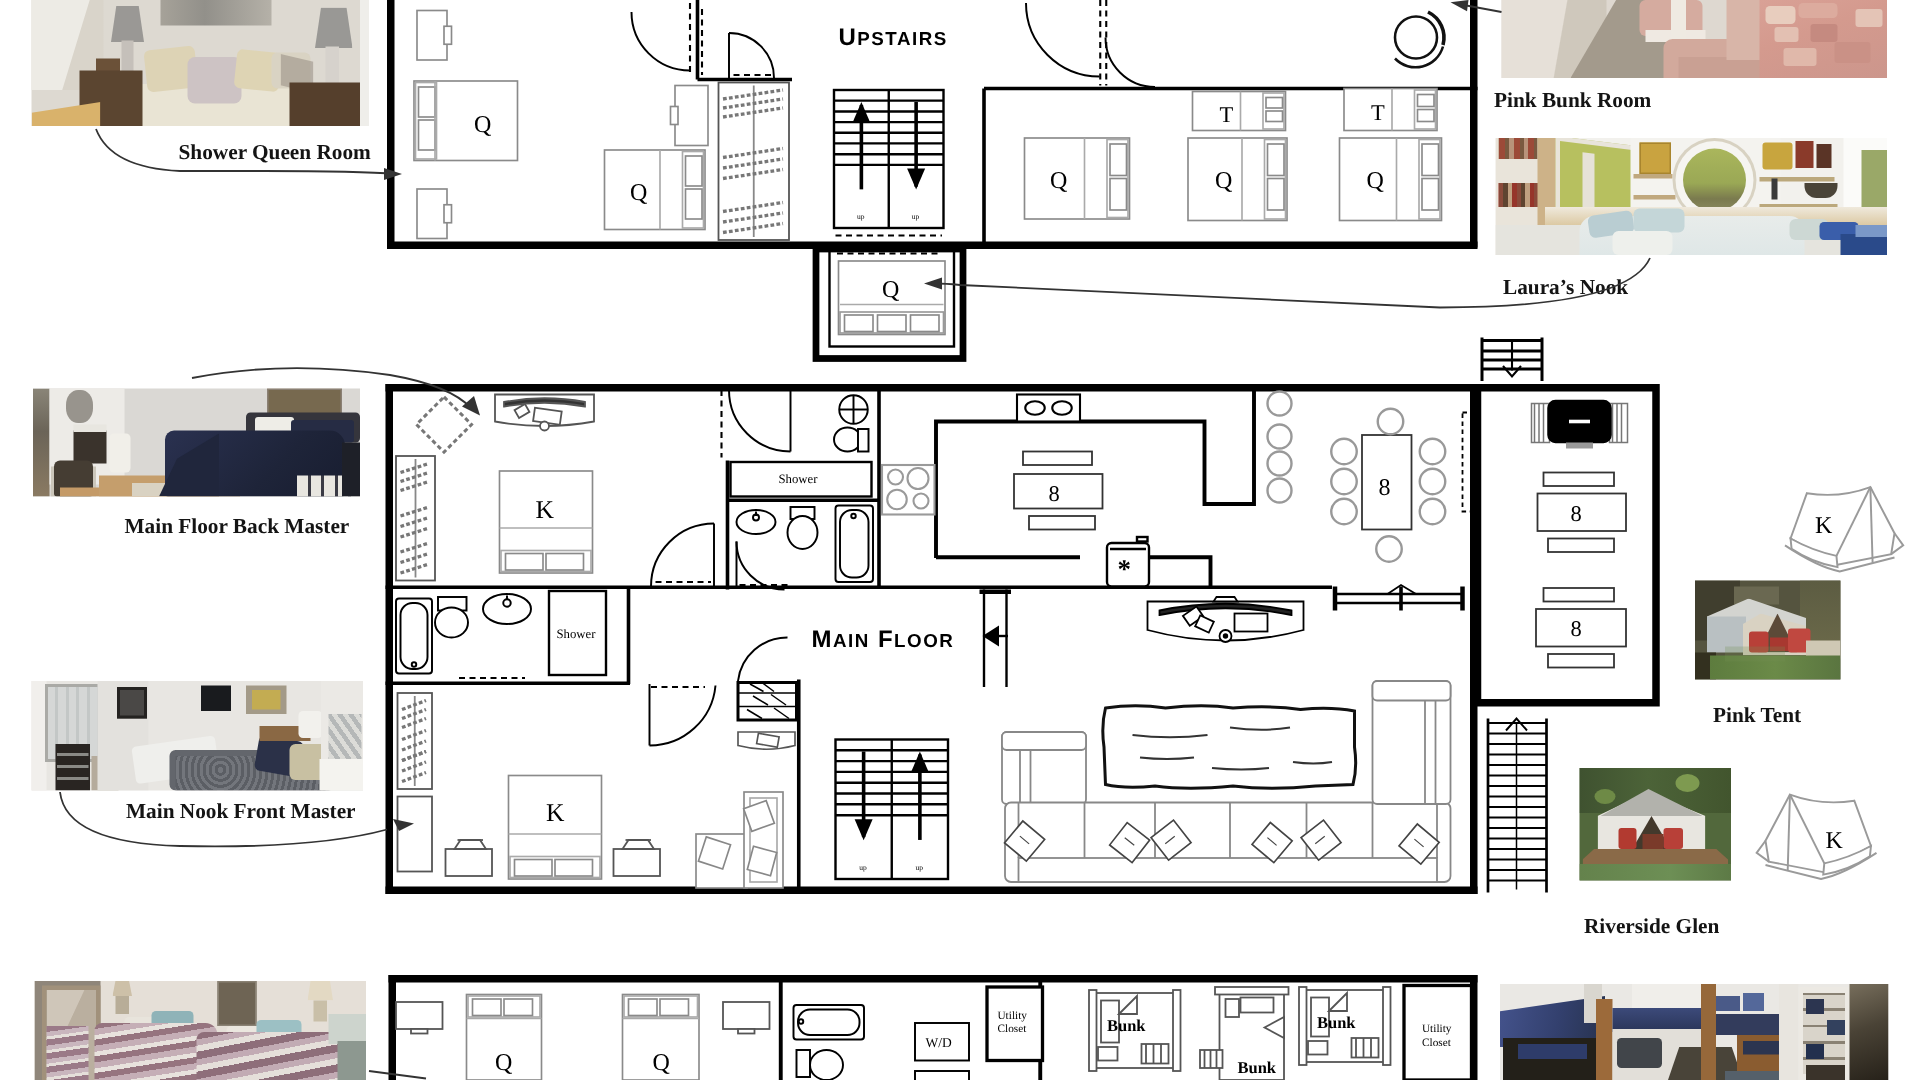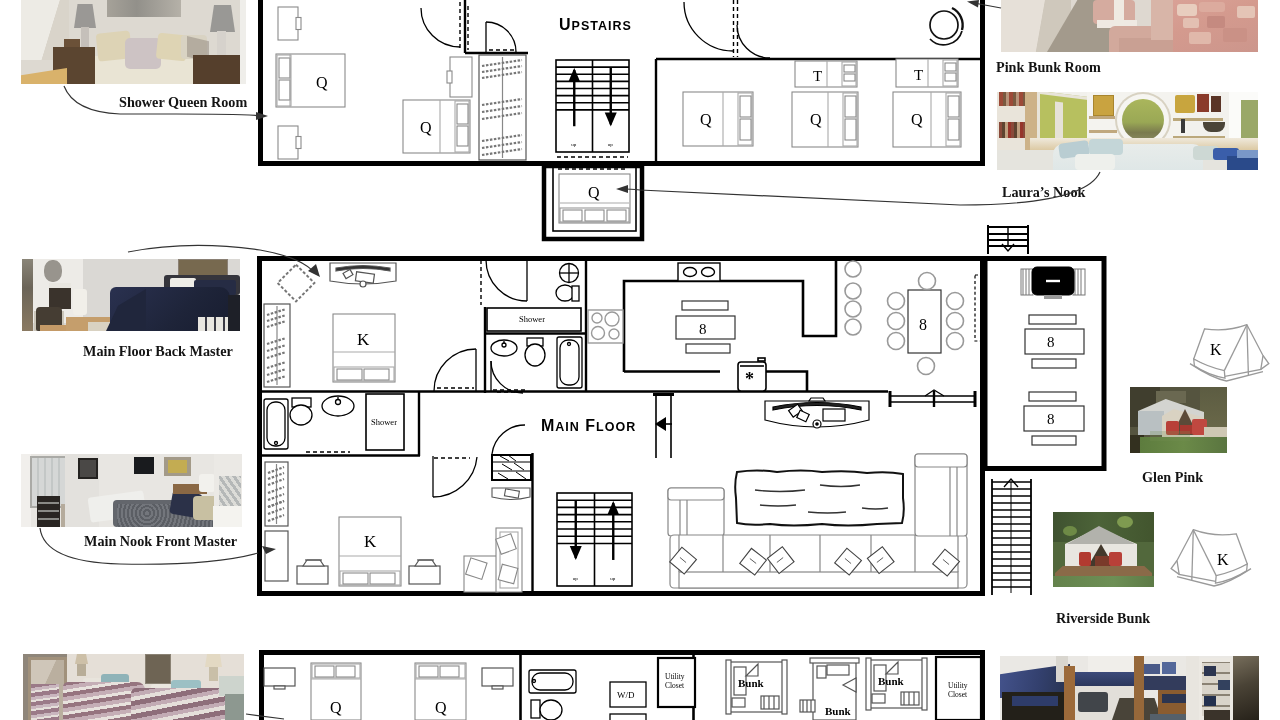--- a/index.html
+++ b/index.html
@@ -202,37 +202,37 @@
  <div class="b" style="left:42px;top:22px;width:26px;height:26px;background:#5c4a38;clip-path:polygon(50% 0,100% 100%,0 100%);"></div>
  <div class="b" style="left:36px;top:34px;width:13px;height:14px;background:#b84038;border-radius:2px;"></div>
  <div class="b" style="left:62px;top:32px;width:15px;height:16px;background:#c04840;border-radius:2px;"></div>
  <div class="b" style="left:50px;top:38px;width:12px;height:9px;background:#a83830;"></div>
  <div class="b" style="left:74px;top:40px;width:23px;height:12px;background:#cfc8b4;"></div>
  <div class="b" style="left:0px;top:48px;width:14px;height:18px;background:#33301f;"></div>
  <div class="b" style="left:10px;top:50px;width:87px;height:16px;background:linear-gradient(90deg,#5d7c3e 0%,#6b8a48 50%,#5a7540 100%);"></div>
  <div class="b" style="left:20px;top:44px;width:40px;height:10px;background:#74905444;"></div>
 </div>
 
-<div class="cap" style="left:1142px;top:469px;font-size:14.2px;">Glen Pink</div>
+<div class="cap" style="left:1142px;top:469px;font-size:14.2px;">Pink Tent</div>
 
 <div class="photo" style="left:1053px;top:512px;width:101px;height:75px;background:#52683c;">
  <div class="b" style="left:0;top:0;width:101px;height:30px;background:linear-gradient(90deg,#3f5230 0%,#4c6338 45%,#42552e 100%);"></div>
  <div class="b" style="left:64px;top:4px;width:16px;height:12px;background:#7e9a50;border-radius:50%;"></div>
  <div class="b" style="left:10px;top:14px;width:14px;height:10px;background:#6e8a46;border-radius:50%;"></div>
  <div class="b" style="left:12px;top:16px;width:72px;height:42px;background:#e8e6e0;clip-path:polygon(0 38%,46% 0,100% 38%,100% 100%,0 100%);"></div>
  <div class="b" style="left:14px;top:14px;width:68px;height:18px;background:#b2b2ac;clip-path:polygon(0 100%,47% 0,100% 100%);"></div>
  <div class="b" style="left:34px;top:32px;width:28px;height:24px;background:#43392c;clip-path:polygon(50% 0,100% 100%,0 100%);"></div>
  <div class="b" style="left:26px;top:40px;width:12px;height:14px;background:#b23a30;border-radius:2px;"></div>
  <div class="b" style="left:56px;top:40px;width:13px;height:14px;background:#b84038;border-radius:2px;"></div>
  <div class="b" style="left:42px;top:44px;width:14px;height:10px;background:#7a3a2a;"></div>
  <div class="b" style="left:2px;top:54px;width:97px;height:14px;background:#8a6a48;clip-path:polygon(0 50%,8% 0,92% 0,100% 50%,100% 100%,0 100%);"></div>
  <div class="b" style="left:0px;top:64px;width:101px;height:11px;background:linear-gradient(90deg,#64824c,#6d8f55 60%,#5d7a46);"></div>
 </div>
 
-<div class="cap" style="left:1056px;top:610px;font-size:14.2px;">Riverside Bunk</div>
+<div class="cap" style="left:1056px;top:610px;font-size:14.2px;">Riverside Glen</div>
 
 <svg class="plan" width="1280" height="720" viewBox="0 0 1280 720" fill="none">
 
 <line x1="260.5" y1="0" x2="260.5" y2="165" stroke="#000" stroke-width="5"></line>
 
 <line x1="258" y1="163.5" x2="985" y2="163.5" stroke="#000" stroke-width="5"></line>
 
 <line x1="982.5" y1="0" x2="982.5" y2="165" stroke="#000" stroke-width="5"></line>
 
 <line x1="465" y1="0" x2="465" y2="53" stroke="#000" stroke-width="2.4"></line>

